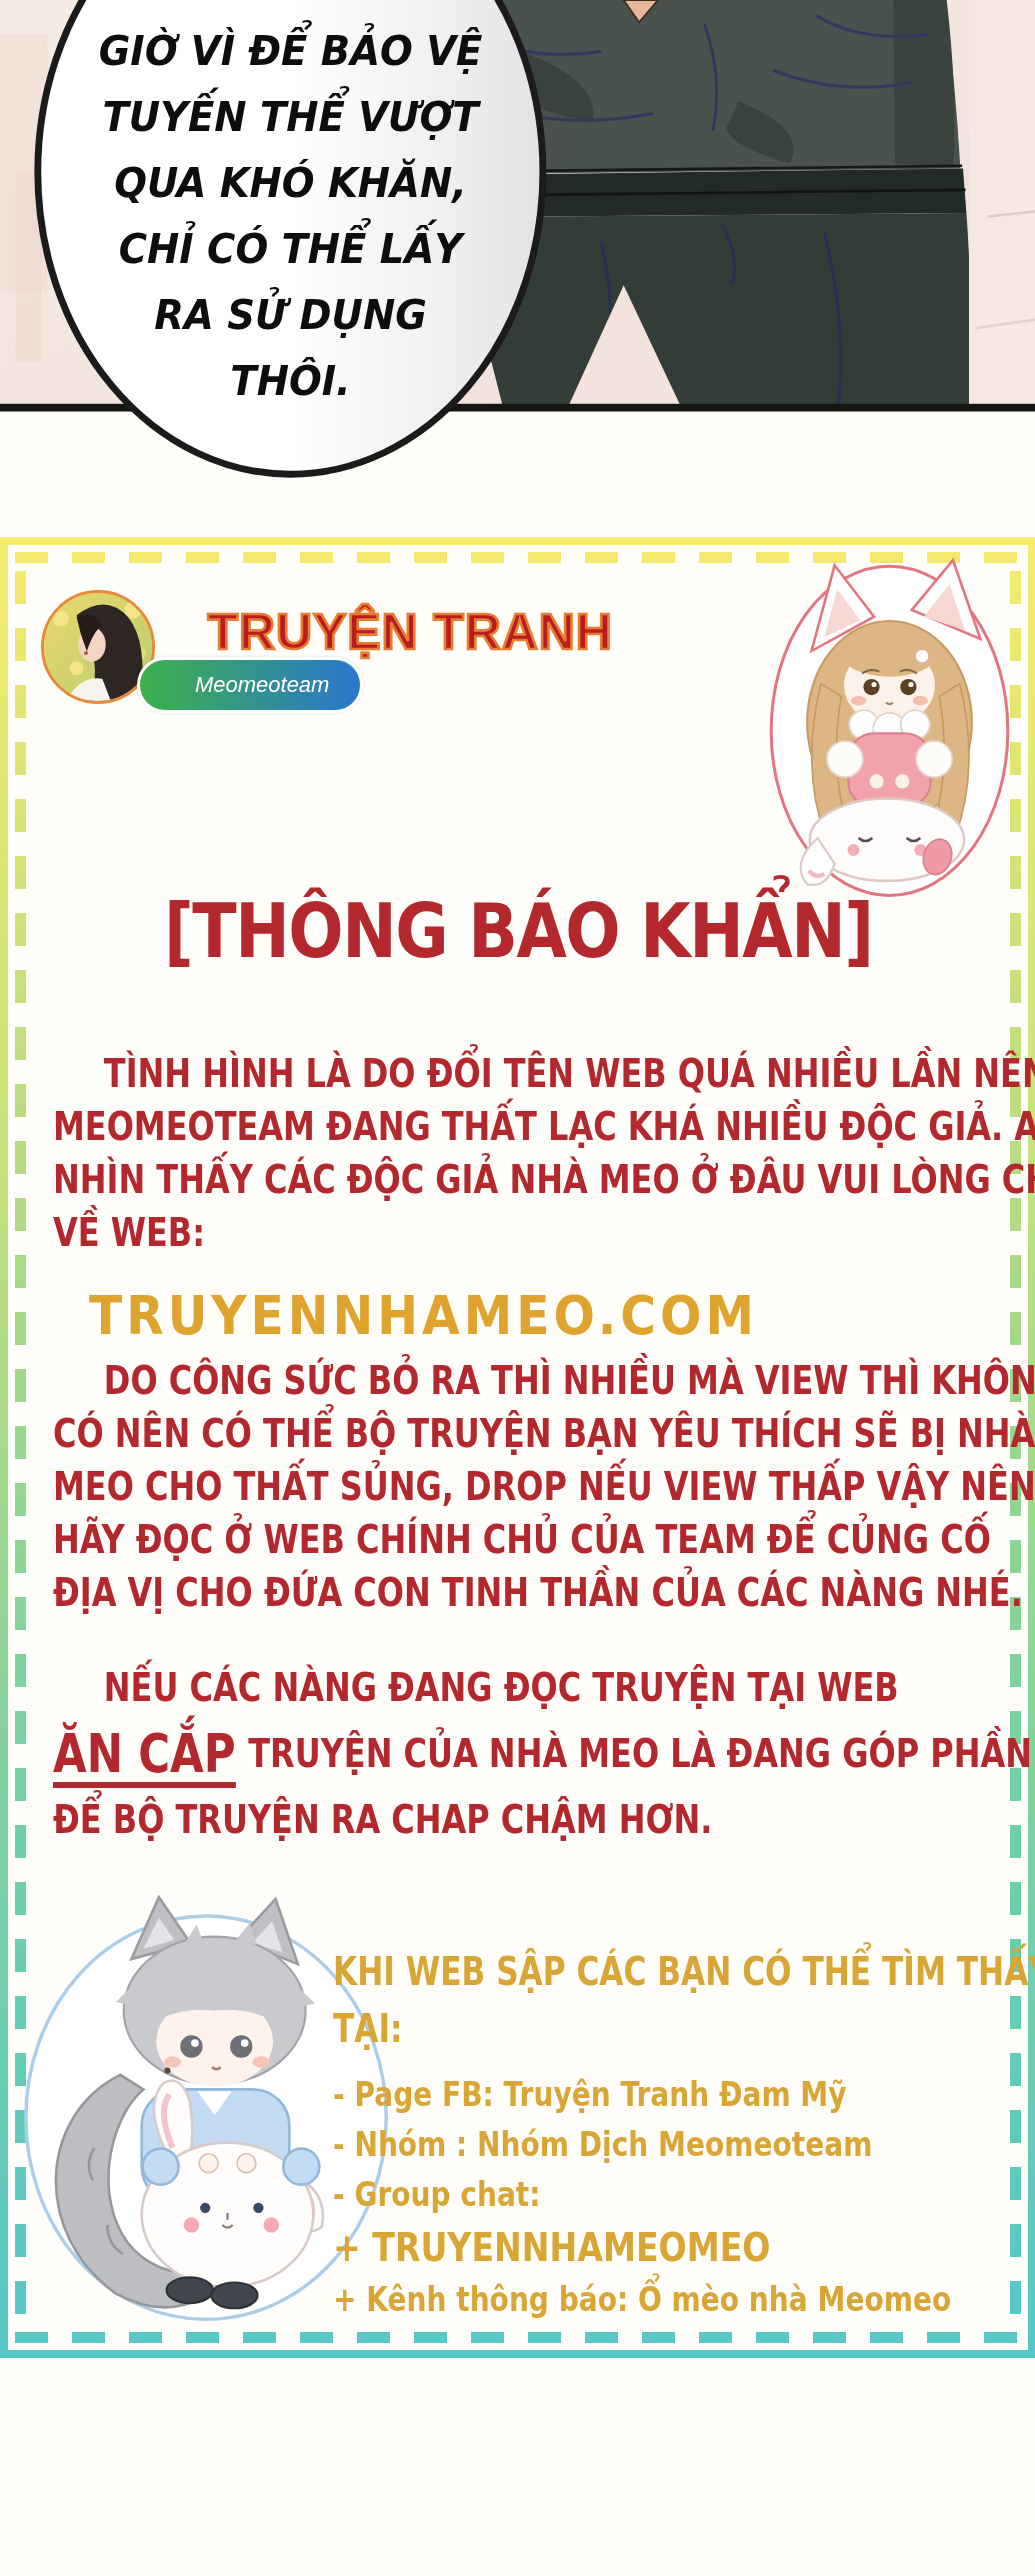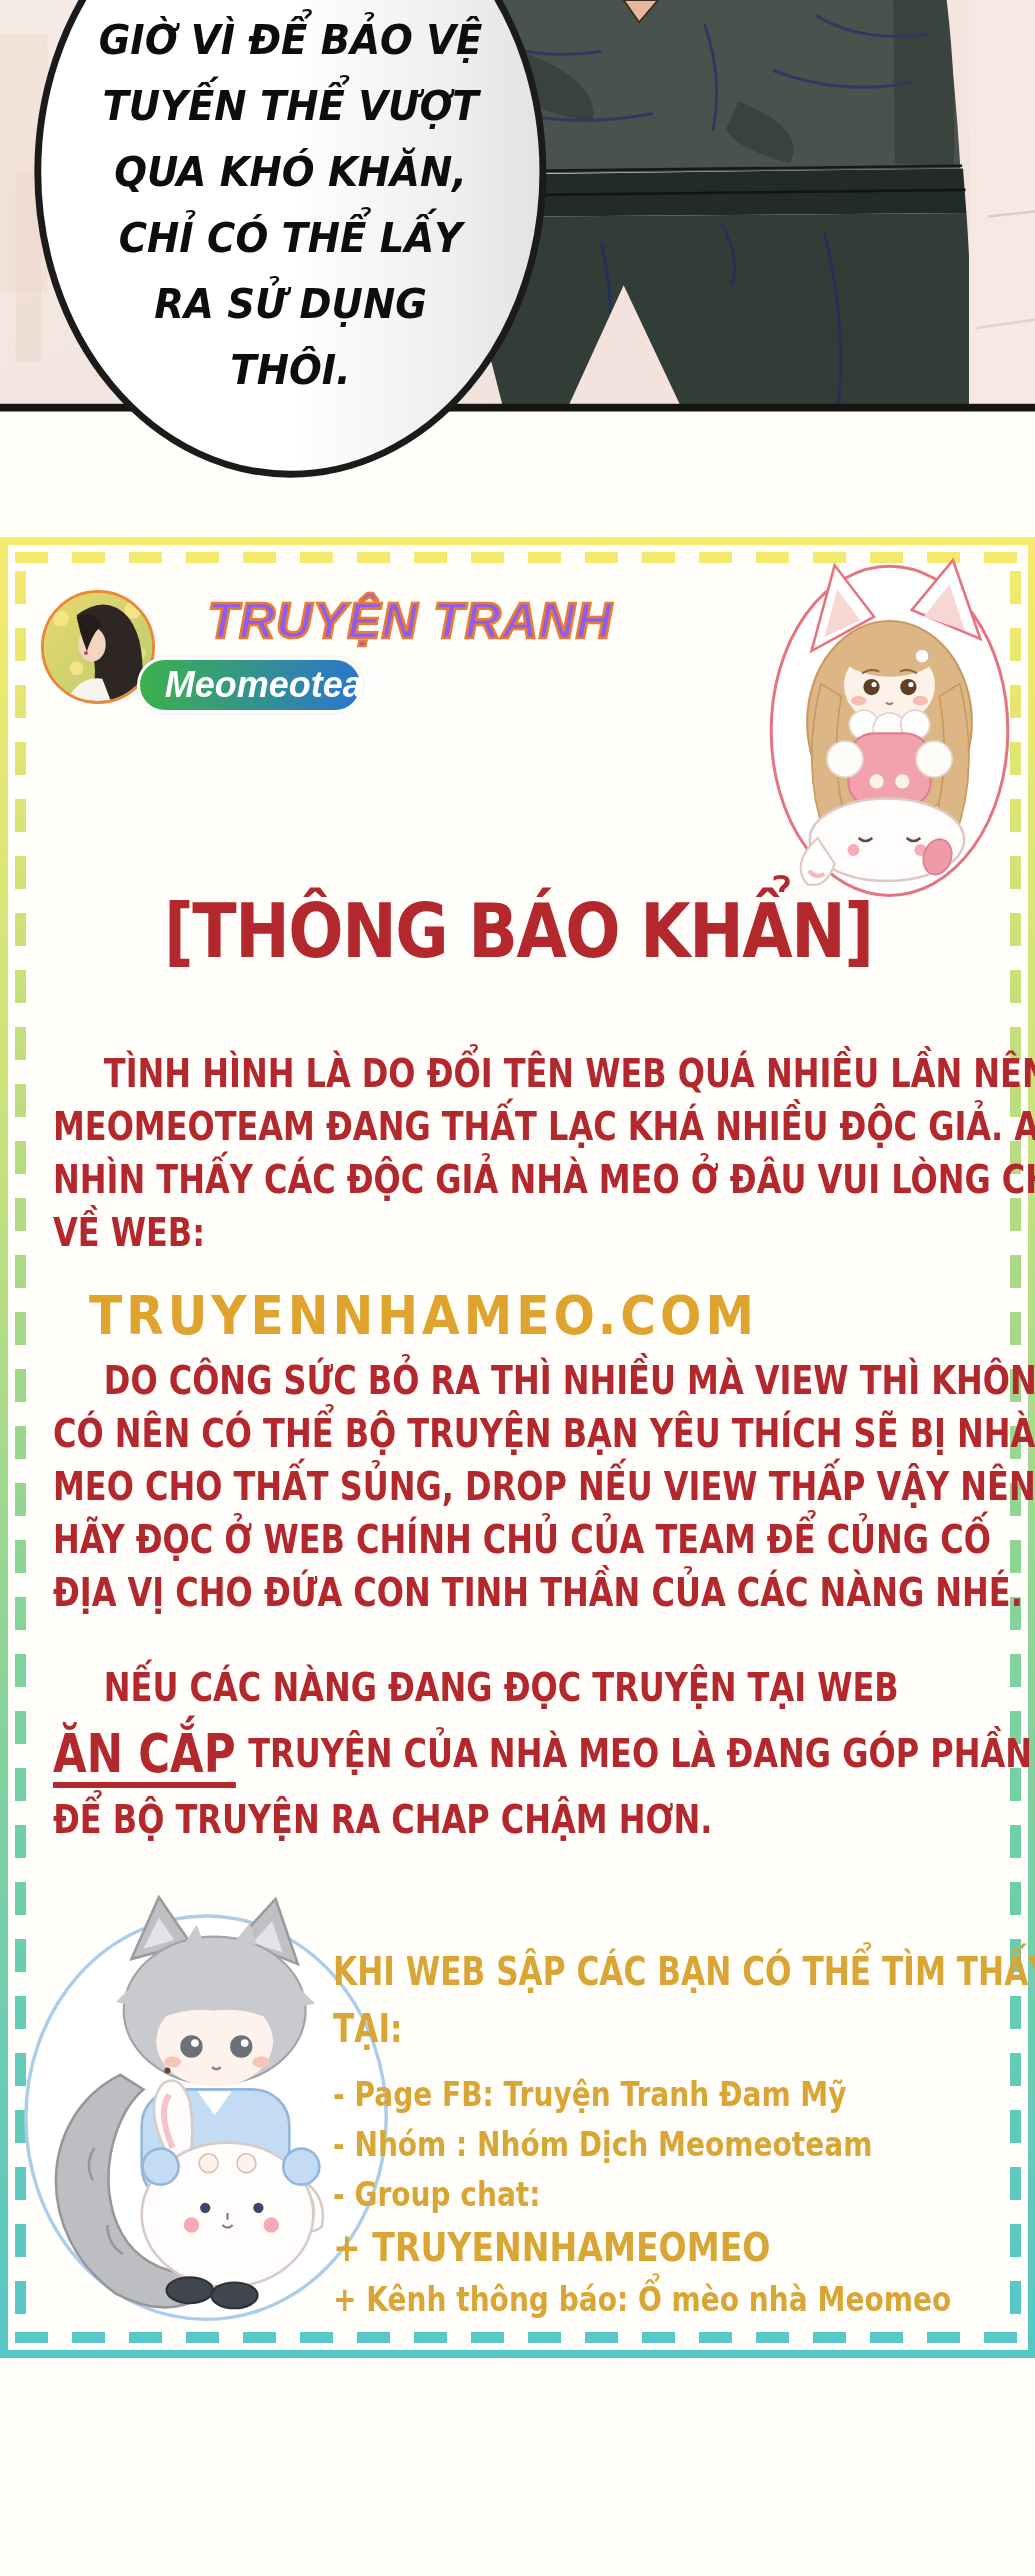--- a/index.html
+++ b/index.html
@@ -2,21 +2,21 @@
 <html style="font-size:13.7px"><head>
 <meta charset="utf-8">
 <style>
   html,body{margin:0;padding:0;}
   body{background:#fefdf7;font-family:"DejaVu Sans",sans-serif;}
   .page{position:relative;width:1036px;height:2576px;background:#fefdf7;overflow:hidden;}
 
   
   .comic{position:absolute;left:0;top:0;width:1036px;height:494px;}
   .comic svg{display:block;}
-  .bubble-text{position:absolute;left:50px;top:7px;width:481px;text-align:center;z-index:5;}
+  .bubble-text{position:absolute;left:50px;top:18px;width:481px;text-align:center;z-index:5;}
   .bubble-text .bline{height:66px;line-height:66px;font-size:41px;font-weight:bold;font-style:italic;
     color:#0d0d0d;white-space:nowrap;transform:scaleX(.94);transform-origin:50% 50%;}
 
   
   .panel{position:absolute;left:0;top:537px;width:1036px;height:1821px;box-sizing:border-box;padding:7.7px;
     background:linear-gradient(180deg,#f5eb6e 0%,#c8e27c 33%,#84d29c 66%,#56c7c7 100%);}
   .panel-inner{position:relative;width:100%;height:100%;background:#fffefa;}
   .dash-h{position:absolute;left:7.7px;right:7.7px;height:11px;
     -webkit-mask:repeating-linear-gradient(90deg,#000 0 33px,transparent 33px 57px);
     mask:repeating-linear-gradient(90deg,#000 0 33px,transparent 33px 57px);}
@@ -25,28 +25,28 @@
   .dash-v{position:absolute;top:26px;bottom:26px;width:11px;
     background:linear-gradient(180deg,#f3e96c 0%,#abd985 40%,#6ed0a6 72%,#57c7c7 100%);
     -webkit-mask:repeating-linear-gradient(180deg,#000 0 33px,transparent 33px 57px);
     mask:repeating-linear-gradient(180deg,#000 0 33px,transparent 33px 57px);}
   .dash-left{left:7.7px;}
   .dash-right{right:7.7px;}
 
   
   .avatar{position:absolute;left:33px;top:45px;width:108px;height:108px;border-radius:50%;
     border:3.4px solid #e8893a;overflow:hidden;background:#e9d66d;}
-  .logo-text{position:absolute;left:146px;top:48px;width:459px;text-align:right;
-    font-weight:bold;font-style:italic;font-family:"Liberation Sans",sans-serif;
-    color:#8b5cf6;-webkit-text-stroke:2.6px #e87c30;letter-spacing:0.9px;}
+  .logo-text{position:absolute;left:146px;top:59px;width:459px;text-align:right;
+    font-weight:bold;font-family:"Liberation Sans",sans-serif;
+    color:#b91c1c;-webkit-text-stroke:2.6px #e87c30;letter-spacing:0.9px;}
   .logo-text .l1,.logo-text .l2{font-size:50px;line-height:57px;white-space:nowrap;}
   .badge{position:absolute;left:129px;top:112px;width:220px;height:50px;border-radius:29px;
     border:3.4px solid #ffffff;background:linear-gradient(90deg,#3eb14a,#2a76ce);
     box-shadow:0 0 0 1.7px rgba(0,0,0,0.04);text-align:center;}
-  .badge span{display:inline-block;line-height:50px;font-size:36px;font-weight:bold;font-style:italic;
+  .badge span{display:inline-block;line-height:50px;font-size:22px;font-weight:normal;font-style:italic;
     color:#fff;font-family:"Liberation Sans",sans-serif;margin-left:25px;}
 
   .sticker{position:absolute;}
 
   .ann-title{position:absolute;left:0;top:343px;width:100%;text-align:center;
     font-size:74px;font-weight:bold;color:#b3282c;white-space:nowrap;
     transform:scaleX(.88);transform-origin:50% 50%;letter-spacing:-1.7px;}
 
   .red-par{position:absolute;color:#b3282c;font-weight:bold;}
   .red-par .ln{font-size:39px;line-height:53px;white-space:nowrap;transform:scaleX(.82);transform-origin:0 50%;}

